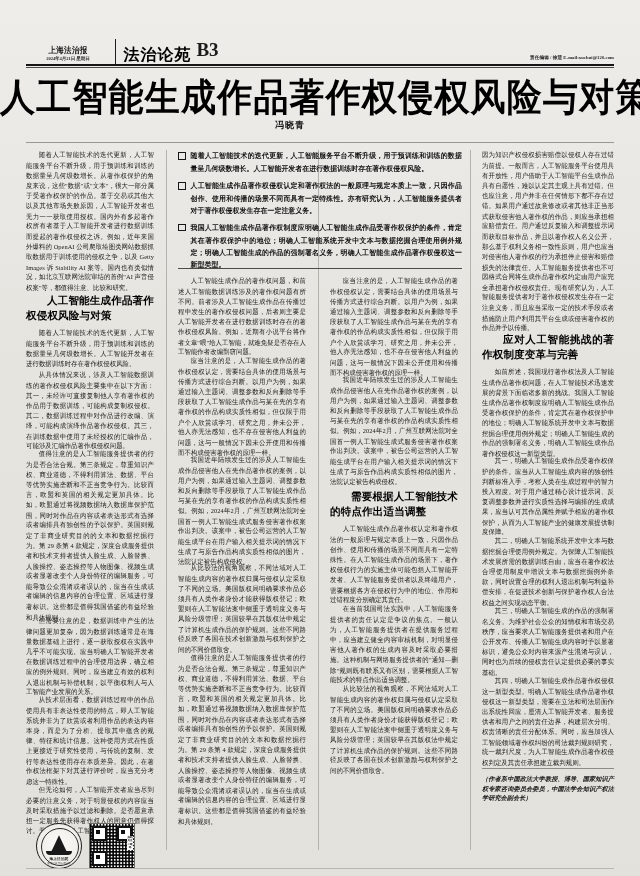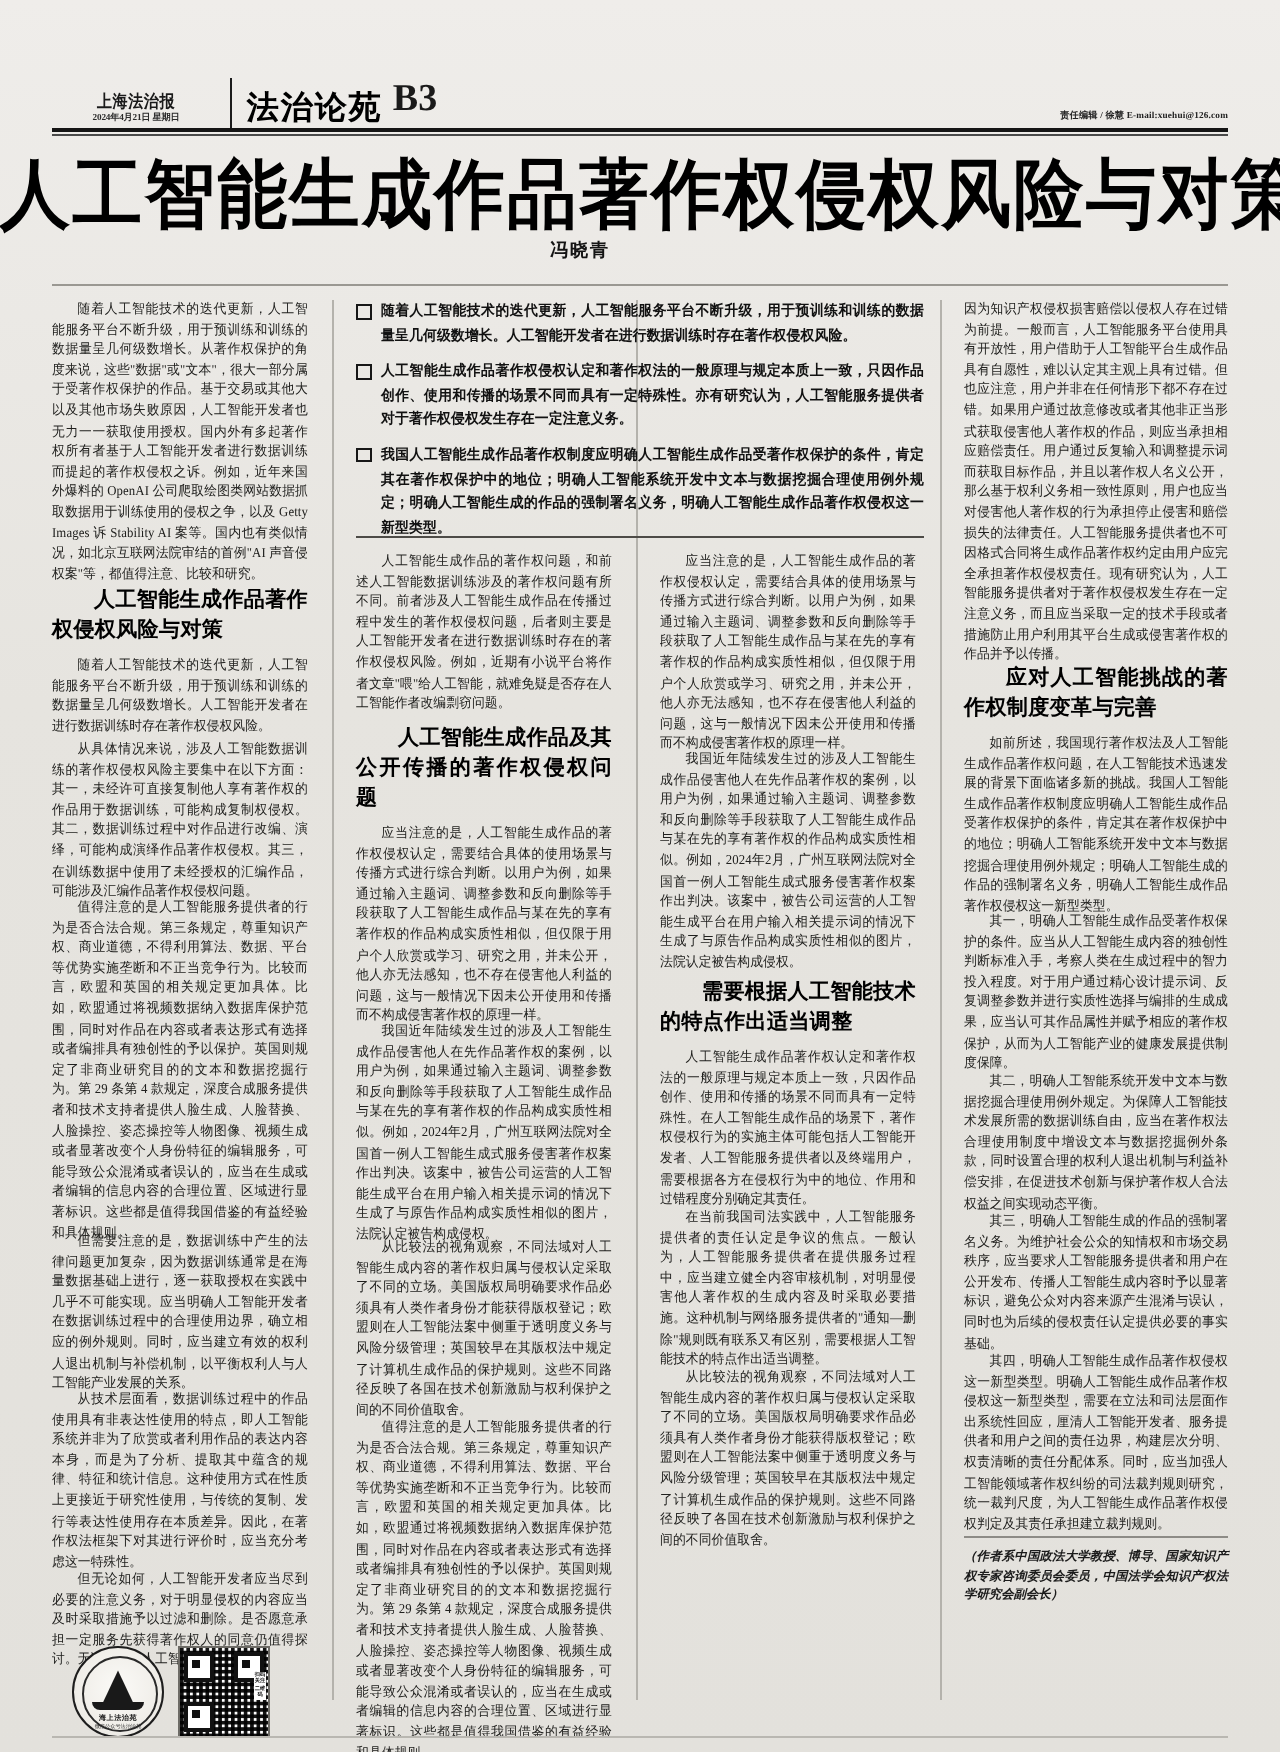--- a/index.html
+++ b/index.html
@@ -209,21 +209,20 @@
       <div class="para">从具体情况来说，涉及人工智能数据训练的著作权侵权风险主要集中在以下方面：其一，未经许可直接复制他人享有著作权的作品用于数据训练，可能构成复制权侵权。其二，数据训练过程中对作品进行改编、演绎，可能构成演绎作品著作权侵权。其三，在训练数据中使用了未经授权的汇编作品，可能涉及汇编作品著作权侵权问题。</div>
       <div class="para">值得注意的是人工智能服务提供者的行为是否合法合规。第三条规定，尊重知识产权、商业道德，不得利用算法、数据、平台等优势实施垄断和不正当竞争行为。比较而言，欧盟和英国的相关规定更加具体。比如，欧盟通过将视频数据纳入数据库保护范围，同时对作品在内容或者表达形式有选择或者编排具有独创性的予以保护。英国则规定了非商业研究目的的文本和数据挖掘行为。第 29 条第 4 款规定，深度合成服务提供者和技术支持者提供人脸生成、人脸替换、人脸操控、姿态操控等人物图像、视频生成或者显著改变个人身份特征的编辑服务，可能导致公众混淆或者误认的，应当在生成或者编辑的信息内容的合理位置、区域进行显著标识。这些都是值得我国借鉴的有益经验和具体规则。</div>
       <div class="para">但需要注意的是，数据训练中产生的法律问题更加复杂，因为数据训练通常是在海量数据基础上进行，逐一获取授权在实践中几乎不可能实现。应当明确人工智能开发者在数据训练过程中的合理使用边界，确立相应的例外规则。同时，应当建立有效的权利人退出机制与补偿机制，以平衡权利人与人工智能产业发展的关系。</div>
       <div class="para">从技术层面看，数据训练过程中的作品使用具有非表达性使用的特点，即人工智能系统并非为了欣赏或者利用作品的表达内容本身，而是为了分析、提取其中蕴含的规律、特征和统计信息。这种使用方式在性质上更接近于研究性使用，与传统的复制、发行等表达性使用存在本质差异。因此，在著作权法框架下对其进行评价时，应当充分考虑这一特殊性。</div>
       <div class="para">但无论如何，人工智能开发者应当尽到必要的注意义务，对于明显侵权的内容应当及时采取措施予以过滤和删除。是否愿意承担一定服务先获得著作权人的同意仍值得探讨。无论如何，人工智能</div>
     </div>
 
     <div class="col c2">
       <div style="height:126px"></div>
       <div class="para">人工智能生成作品的著作权问题，和前述人工智能数据训练涉及的著作权问题有所不同。前者涉及人工智能生成作品在传播过程中发生的著作权侵权问题，后者则主要是人工智能开发者在进行数据训练时存在的著作权侵权风险。例如，近期有小说平台将作者文章"喂"给人工智能，就难免疑是否存在人工智能作者改编剽窃问题。</div>
-      <div class="subhead">人工智能生成作品及其公开传播的著作权侵权问题</div>
       <div class="para">应当注意的是，人工智能生成作品的著作权侵权认定，需要结合具体的使用场景与传播方式进行综合判断。以用户为例，如果通过输入主题词、调整参数和反向删除等手段获取了人工智能生成作品与某在先的享有著作权的作品构成实质性相似，但仅限于用户个人欣赏或学习、研究之用，并未公开，他人亦无法感知，也不存在侵害他人利益的问题，这与一般情况下因未公开使用和传播而不构成侵害著作权的原理一样。</div>
       <div class="para">我国近年陆续发生过的涉及人工智能生成作品侵害他人在先作品著作权的案例，以用户为例，如果通过输入主题词、调整参数和反向删除等手段获取了人工智能生成作品与某在先的享有著作权的作品构成实质性相似。例如，2024年2月，广州互联网法院对全国首一例人工智能生成式服务侵害著作权案作出判决。该案中，被告公司运营的人工智能生成平台在用户输入相关提示词的情况下生成了与原告作品构成实质性相似的图片，法院认定被告构成侵权。</div>
       <div class="para">从比较法的视角观察，不同法域对人工智能生成内容的著作权归属与侵权认定采取了不同的立场。美国版权局明确要求作品必须具有人类作者身份才能获得版权登记；欧盟则在人工智能法案中侧重于透明度义务与风险分级管理；英国较早在其版权法中规定了计算机生成作品的保护规则。这些不同路径反映了各国在技术创新激励与权利保护之间的不同价值取舍。</div>
       <div class="para">值得注意的是人工智能服务提供者的行为是否合法合规。第三条规定，尊重知识产权、商业道德，不得利用算法、数据、平台等优势实施垄断和不正当竞争行为。比较而言，欧盟和英国的相关规定更加具体。比如，欧盟通过将视频数据纳入数据库保护范围，同时对作品在内容或者表达形式有选择或者编排具有独创性的予以保护。英国则规定了非商业研究目的的文本和数据挖掘行为。第 29 条第 4 款规定，深度合成服务提供者和技术支持者提供人脸生成、人脸替换、人脸操控、姿态操控等人物图像、视频生成或者显著改变个人身份特征的编辑服务，可能导致公众混淆或者误认的，应当在生成或者编辑的信息内容的合理位置、区域进行显著标识。这些都是值得我国借鉴的有益经验和具体规则。</div>
     </div>
 
     <div class="col c3">
       <div style="height:126px"></div>
       <div class="para">应当注意的是，人工智能生成作品的著作权侵权认定，需要结合具体的使用场景与传播方式进行综合判断。以用户为例，如果通过输入主题词、调整参数和反向删除等手段获取了人工智能生成作品与某在先的享有著作权的作品构成实质性相似，但仅限于用户个人欣赏或学习、研究之用，并未公开，他人亦无法感知，也不存在侵害他人利益的问题，这与一般情况下因未公开使用和传播而不构成侵害著作权的原理一样。</div>
       <div class="para">我国近年陆续发生过的涉及人工智能生成作品侵害他人在先作品著作权的案例，以用户为例，如果通过输入主题词、调整参数和反向删除等手段获取了人工智能生成作品与某在先的享有著作权的作品构成实质性相似。例如，2024年2月，广州互联网法院对全国首一例人工智能生成式服务侵害著作权案作出判决。该案中，被告公司运营的人工智能生成平台在用户输入相关提示词的情况下生成了与原告作品构成实质性相似的图片，法院认定被告构成侵权。</div>

